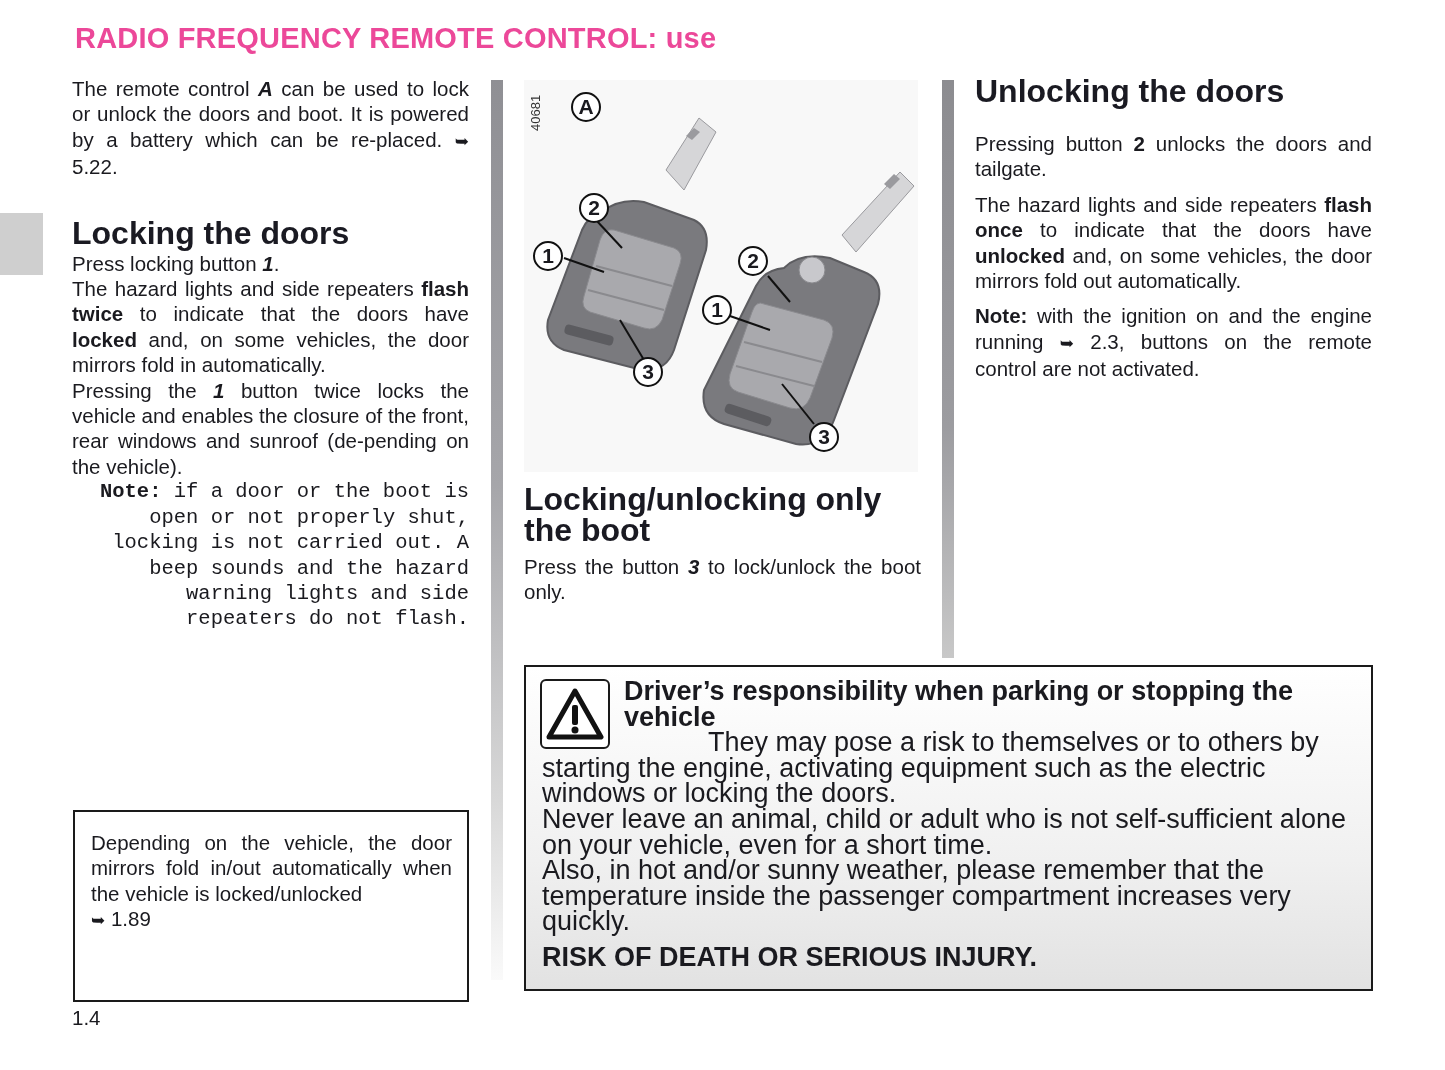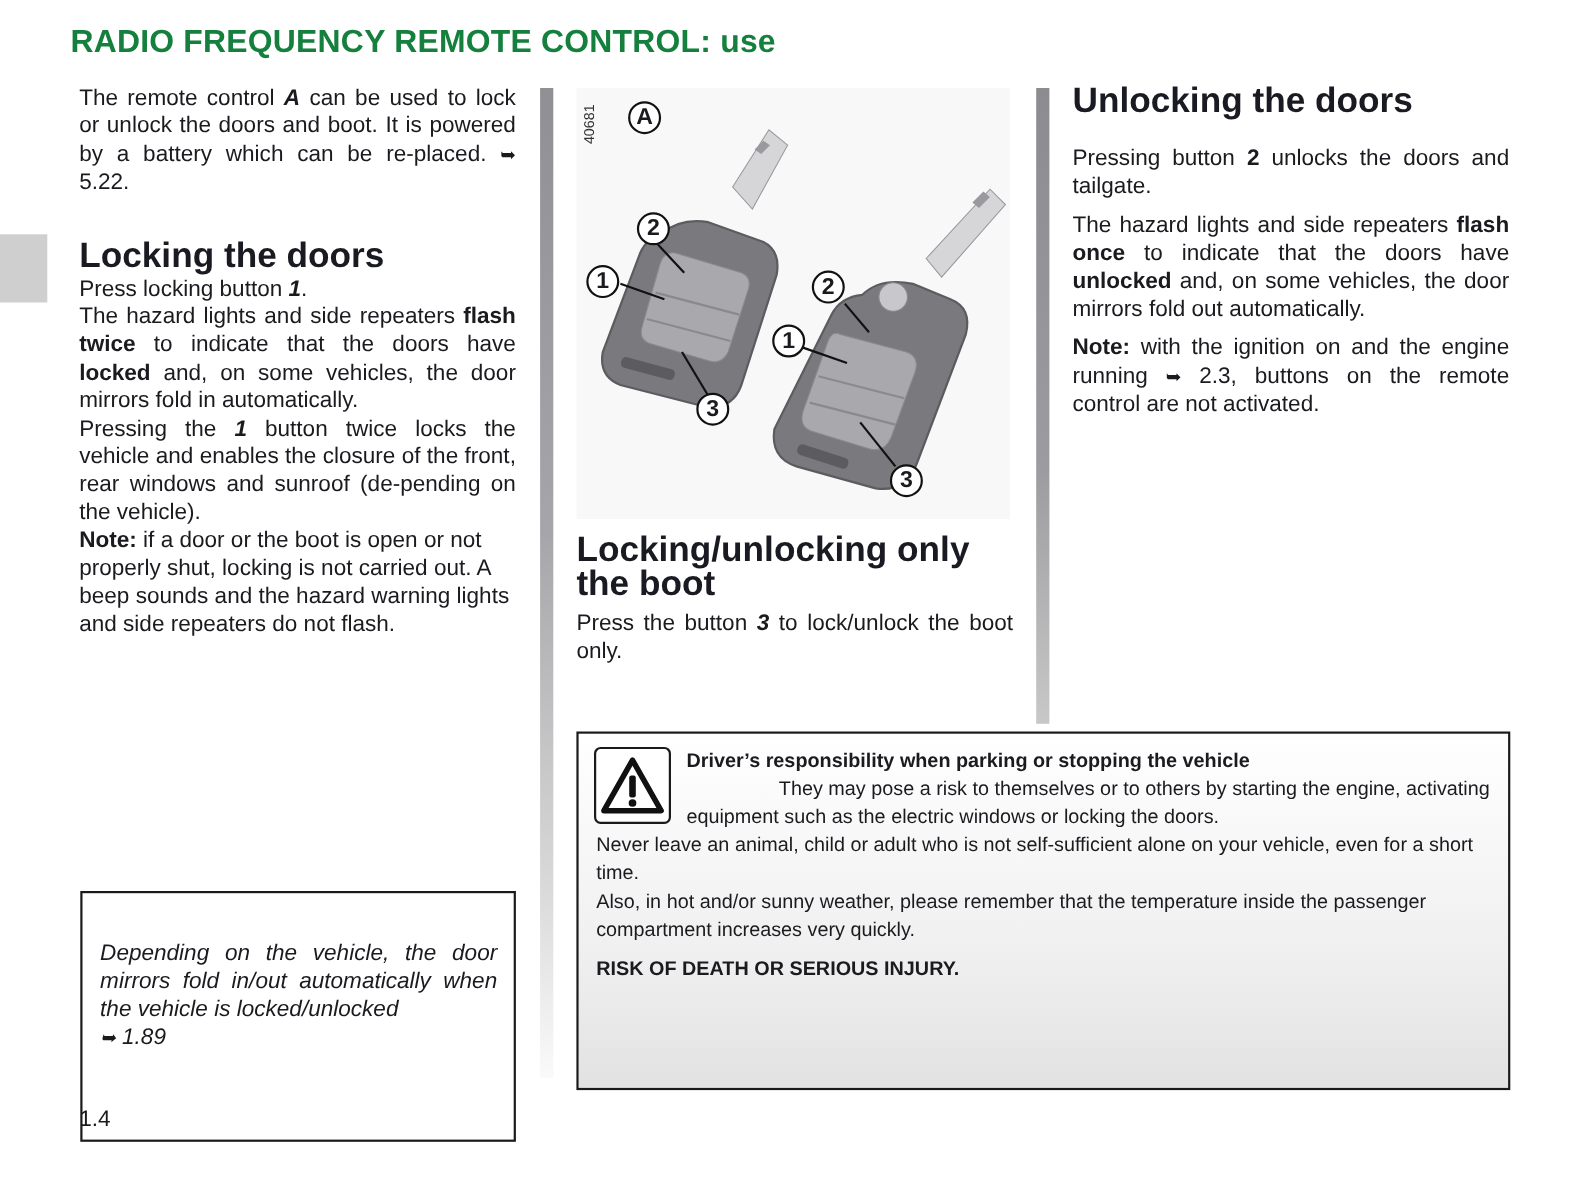--- a/index.html
+++ b/index.html
@@ -2,23 +2,23 @@
 <html><head>
 <meta charset="utf-8">
 <style>
   html, body { margin: 0; padding: 0; }
   body {
     width: 1445px; height: 1070px; position: relative; overflow: hidden;
     background: #ffffff; color: #1a1a1f;
     font-family: "Liberation Sans", sans-serif;
   }
   .page-title {
-    position: absolute; left: 64px; top: 22px;
+    position: absolute; left: 75px; top: 22px;
     font-size: 29px; font-weight: bold; letter-spacing: 0.2px; margin: 0;
-    color: #15803d;
+    color: #ec4899;
   }
   .thumb-tab {
     position: absolute; left: 0; top: 213px; width: 43px; height: 62px;
     background: #cfcfcf;
   }
   .col { position: absolute; font-size: 20.5px; line-height: 25.4px; }
   .col p { margin: 0; text-align: justify; }
   .col-left { left: 72px; top: 76px; width: 397px; }
   .col-mid { left: 524px; top: 484px; width: 397px; }
   .col-right { left: 975px; top: 76px; width: 397px; }
@@ -47,30 +47,30 @@
     transform: rotate(-90deg); transform-origin: left top;
     top: 131px; color: #333;
   }
   .callout {
     position: absolute; width: 30px; height: 30px; border-radius: 50%;
     border: 2px solid #111; background: #ffffff;
     font-weight: bold; font-size: 21px; text-align: center; line-height: 30px;
     box-sizing: border-box; line-height: 26px;
   }
   .info-box {
-    position: absolute; left: 73px; top: 810px; width: 396px; height: 228px;
+    position: absolute; left: 73px; top: 810px; width: 396px; height: 192px;
     border: 2px solid #1a1a1a; box-sizing: border-box;
-    padding: 42px 15px 0 16px; font-size: 20.5px; line-height: 25.4px; font-style: italic;
+    padding: 18px 15px 0 16px; font-size: 20.5px; line-height: 25.4px;
   }
   .info-box p { margin: 0; text-align: justify; }
   .warning-box {
     position: absolute; left: 524px; top: 665px; width: 849px; height: 326px;
     border: 2px solid #1a1a1a; box-sizing: border-box;
     background: linear-gradient(to bottom, #ffffff 0%, #f0f0f0 60%, #e2e2e2 100%);
-    font-size: 18px; line-height: 25.6px; padding: 12px 16px 0 16px;
+    font-size: 27px; line-height: 25.6px; padding: 12px 16px 0 16px;
   }
   .warn-icon-wrap {
     float: left; width: 70px; height: 70px; margin: 0 14px 4px -2px;
     border: 2px solid #1a1a1a; border-radius: 6px; box-sizing: border-box;
     background: #fff; display: flex; align-items: center; justify-content: center;
   }
   .warning-box p { margin: 0; }
   .warn-title { font-weight: bold; }
   .risk { font-weight: bold; margin-top: 10px !important; }
   .page-number {
@@ -85,21 +85,21 @@
 <div class="thumb-tab"></div>
 
 <div class="col col-left">
   <p><span>The remote control </span><b><i>A</i></b><span> can be used to lock or unlock the doors and boot. It is powered by a battery which can be re-placed. </span><span class="arrow-ref">➥</span><span> 5.22.</span></p>
 
   <h2 class="section-heading" style="margin-top:38px;">Locking the doors</h2>
   <div style="margin-top:2px;">
     <p style="text-align:left;"><span>Press locking button </span><b><i>1</i></b><span>.</span></p>
     <p><span>The hazard lights and side repeaters </span><b>flash twice</b><span> to indicate that the doors have </span><b>locked</b><span> and, on some vehicles, the door mirrors fold in automatically.</span></p>
     <p><span>Pressing the </span><b><i>1</i></b><span> button twice locks the vehicle and enables the closure of the front, rear windows and sunroof (de-pending on the vehicle).</span></p>
-    <p style="text-align:left;"><b>Note:</b><span> if a door or the boot is open or not properly shut, locking is not carried out. A beep sounds and the hazard warning lights and side repeaters do not flash.</span></p>
+    <p style="text-align:right;font-family:Liberation Mono, monospace;"><b>Note:</b><span> if a door or the boot is open or not properly shut, locking is not carried out. A beep sounds and the hazard warning lights and side repeaters do not flash.</span></p>
   </div>
 </div>
 
 <div class="vbar vbar-left"></div>
 <div class="vbar vbar-right"></div>
 
 <div class="figure">
   <svg width="394" height="392" viewBox="0 0 394 392">
 
     <g transform="translate(0,0)">

